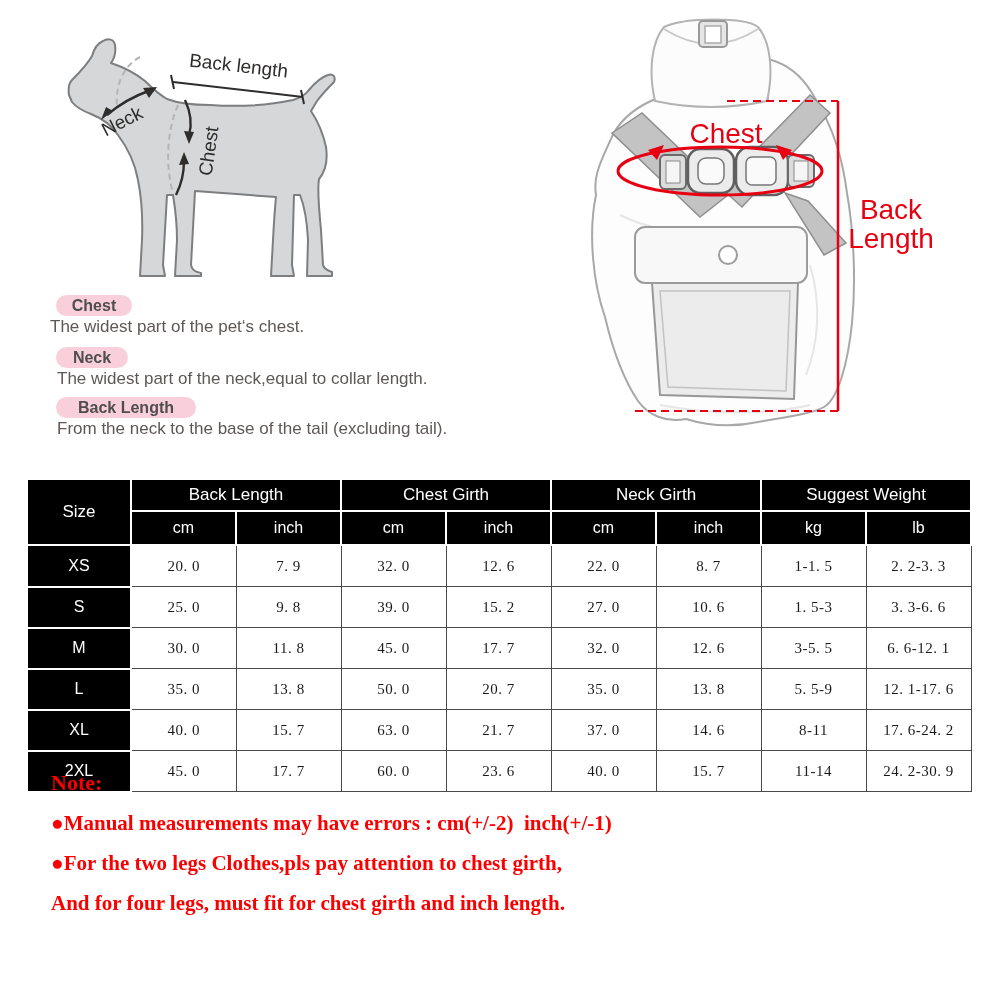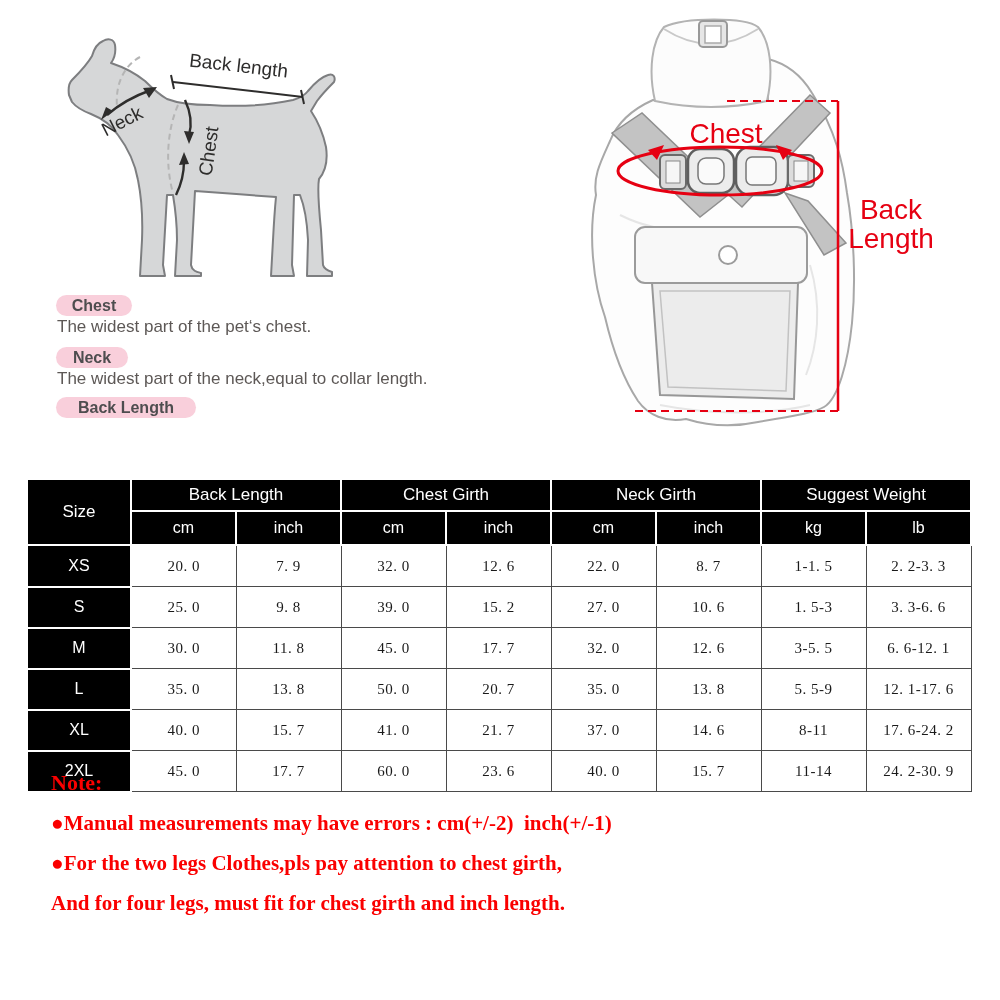--- a/index.html
+++ b/index.html
@@ -72,26 +72,27 @@
     <line x1="128" y1="57" x2="258" y2="72" stroke="#2e2d2c" stroke-width="2"></line>
     <line x1="126" y1="50" x2="129" y2="64" stroke="#2e2d2c" stroke-width="2"></line>
     <line x1="256" y1="65" x2="259" y2="79" stroke="#2e2d2c" stroke-width="2"></line>
 
     <text class="sketch-label" font-size="19" text-anchor="middle" transform="translate(193,47) rotate(6.5)">Back length</text>
     <text class="sketch-label" font-size="19" text-anchor="middle" transform="translate(80,102) rotate(-27)">Neck</text>
     <text class="sketch-label" font-size="19" text-anchor="middle" transform="translate(170,127) rotate(-82)">Chest</text>
   </svg>
 
   <div class="pill" style="left:56px;top:295px;width:76px">Chest</div>
-  <div class="def-text" style="left:57px;top:317px">The widest part of the pet‘s chest.</div>
+  <div class="def-text" style="left:50px;top:317px">The widest part of the pet‘s chest.</div>
 
   <div class="pill" style="left:56px;top:347px;width:72px">Neck</div>
   <div class="def-text" style="left:57px;top:369px">The widest part of the neck,equal to collar length.</div>
 
   <div class="pill" style="left:56px;top:397px;width:140px">Back Length</div>
+  <div class="def-text" style="left:57px;top:419px">From the neck to the base of the tail (excluding tail).</div>
 
   <svg class="abs" style="left:560px;top:15px" width="420" height="420" viewBox="0 0 420 420">
 
     <path d="M93,85 C75,93 58,106 50,126 C40,148 33,162 36,180
          C28,218 33,268 45,302 C52,332 62,362 78,386
          C88,400 106,408 126,404 C152,412 175,412 198,407
          C226,402 252,399 264,392 C278,384 288,348 292,308
          C296,268 294,218 287,178 C283,148 276,116 252,78
          C240,58 224,48 208,44 C206,60 207,74 208,85
          Q150,97 93,85 Z" fill="#fdfdfd" stroke="#a8a8a8" stroke-width="2"></path>
@@ -207,21 +208,21 @@
         <td>20. 7</td>
         <td>35. 0</td>
         <td>13. 8</td>
         <td>5. 5-9</td>
         <td>12. 1-17. 6</td>
       </tr>
       <tr>
         <th class="size-label">XL</th>
         <td>40. 0</td>
         <td>15. 7</td>
-        <td>41. 0</td>
+        <td>63. 0</td>
         <td>21. 7</td>
         <td>37. 0</td>
         <td>14. 6</td>
         <td>8-11</td>
         <td>17. 6-24. 2</td>
       </tr>
       <tr>
         <th class="size-label">2XL</th>
         <td>45. 0</td>
         <td>17. 7</td>

